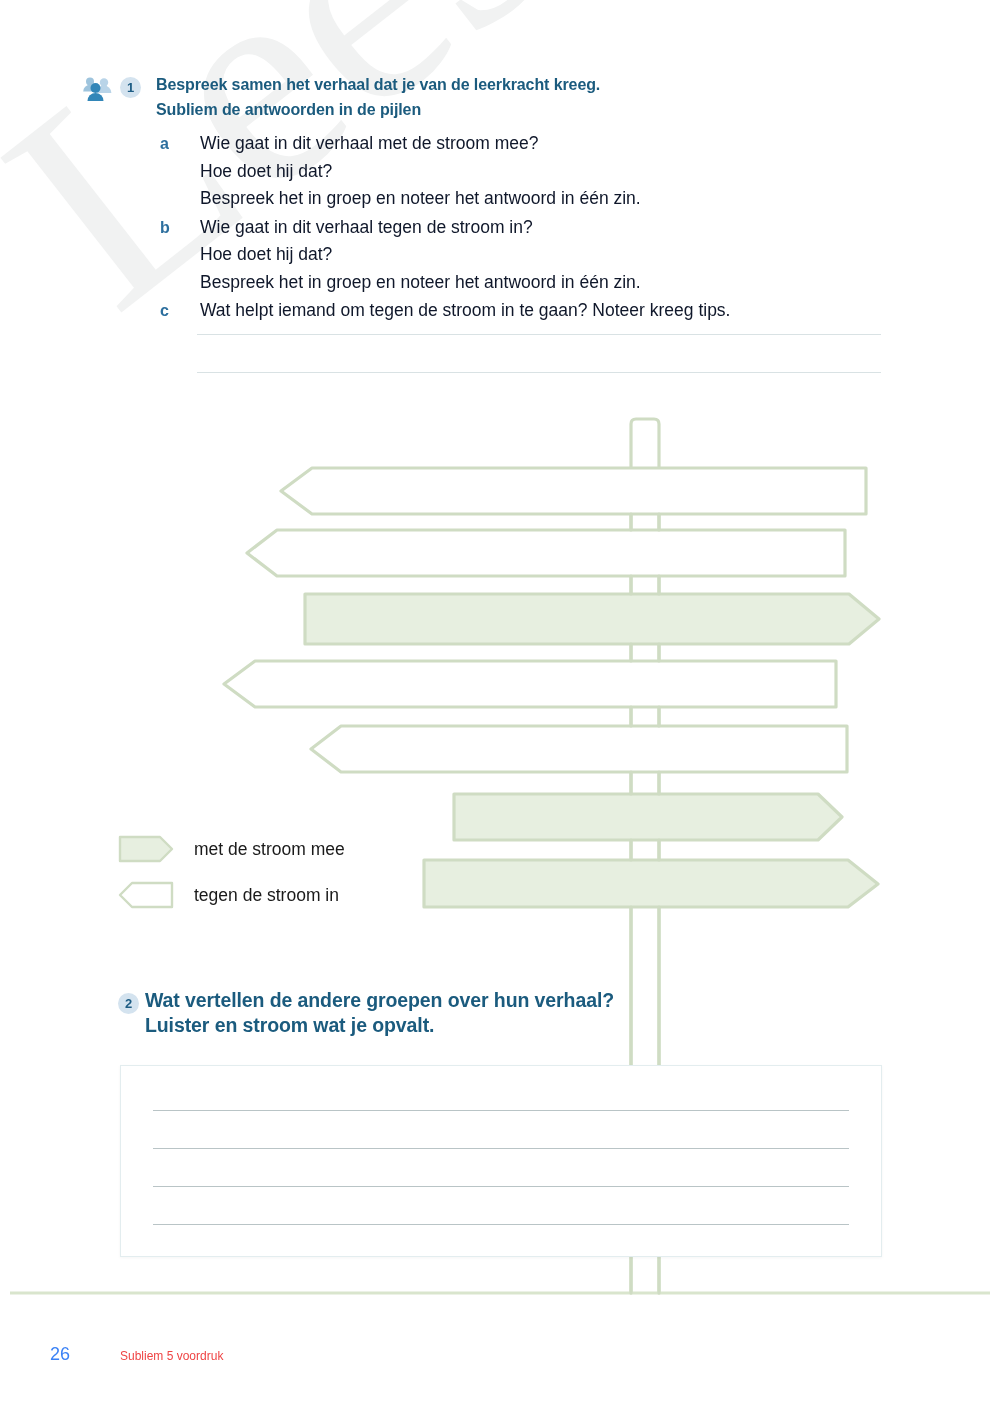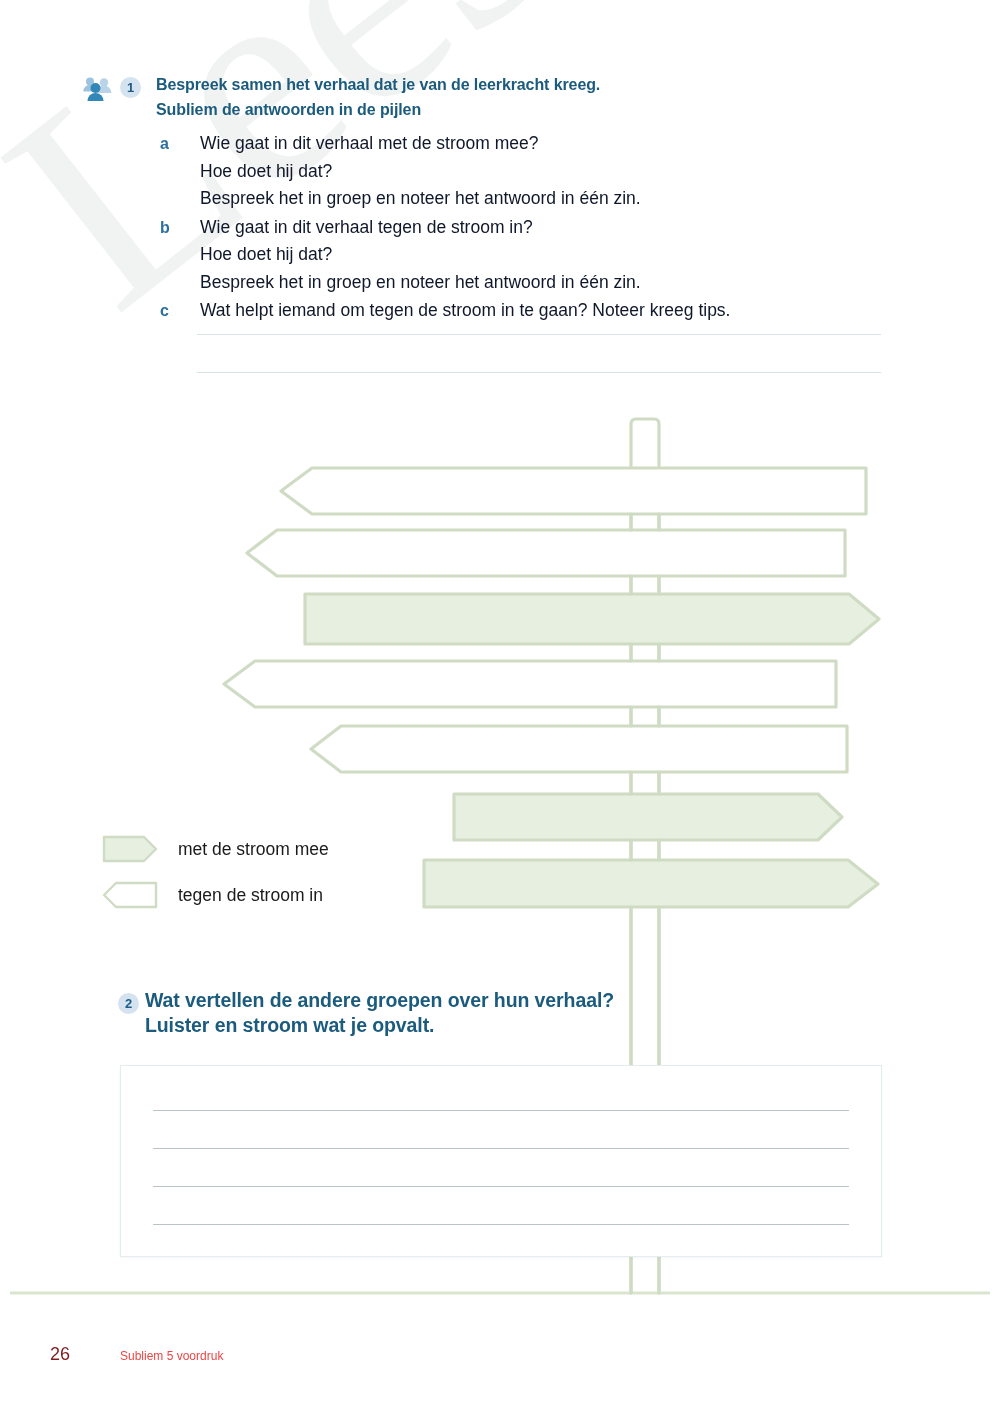--- a/index.html
+++ b/index.html
@@ -61,21 +61,21 @@
 
   
   .wline{
     position:absolute;height:0;border-top:1.4px solid #d9e2e4;z-index:3;
   }
 
   
   .signpost{position:absolute;left:0;top:0;width:1000px;height:1414px;z-index:1;}
 
   
-  .legend{position:absolute;left:102px;top:832px;z-index:3;}
+  .legend{position:absolute;left:118px;top:832px;z-index:3;}
   .legend-row{display:flex;align-items:center;height:34px;margin-bottom:12px;}
   .legend-swatch{width:56px;height:28px;flex:0 0 56px;}
   .legend-label{margin-left:20px;font-size:17.5px;color:#1a1a1a;}
 
   
   .ex2{position:absolute;left:118px;top:988px;z-index:3;}
   .ex2 .num-badge{margin-left:0;}
   .ex2-title{
     margin-left:6px;color:#1b5b7e;font-weight:bold;
     font-size:19.5px;line-height:25px;letter-spacing:-0.1px;
@@ -93,21 +93,21 @@
   .abline{
     position:absolute;left:32px;right:32px;height:0;
     border-top:1.2px solid #b9c4c6;
   }
 
   
   .footer{
     position:absolute;left:50px;top:1344px;
     display:flex;align-items:baseline;z-index:3;
   }
-  .pagenum{color:#7f1d1d;font-size:18px;width:70px;}
+  .pagenum{color:#3b82f6;font-size:18px;width:70px;}
   .booktitle{color:#ef4444;font-size:12px;}
 </style>
 </head>
 <body>
 
 <div class="page">
 
   <div class="watermark">Leesexemplaar</div>
 
   <svg class="signpost" viewBox="0 0 1000 1414">

